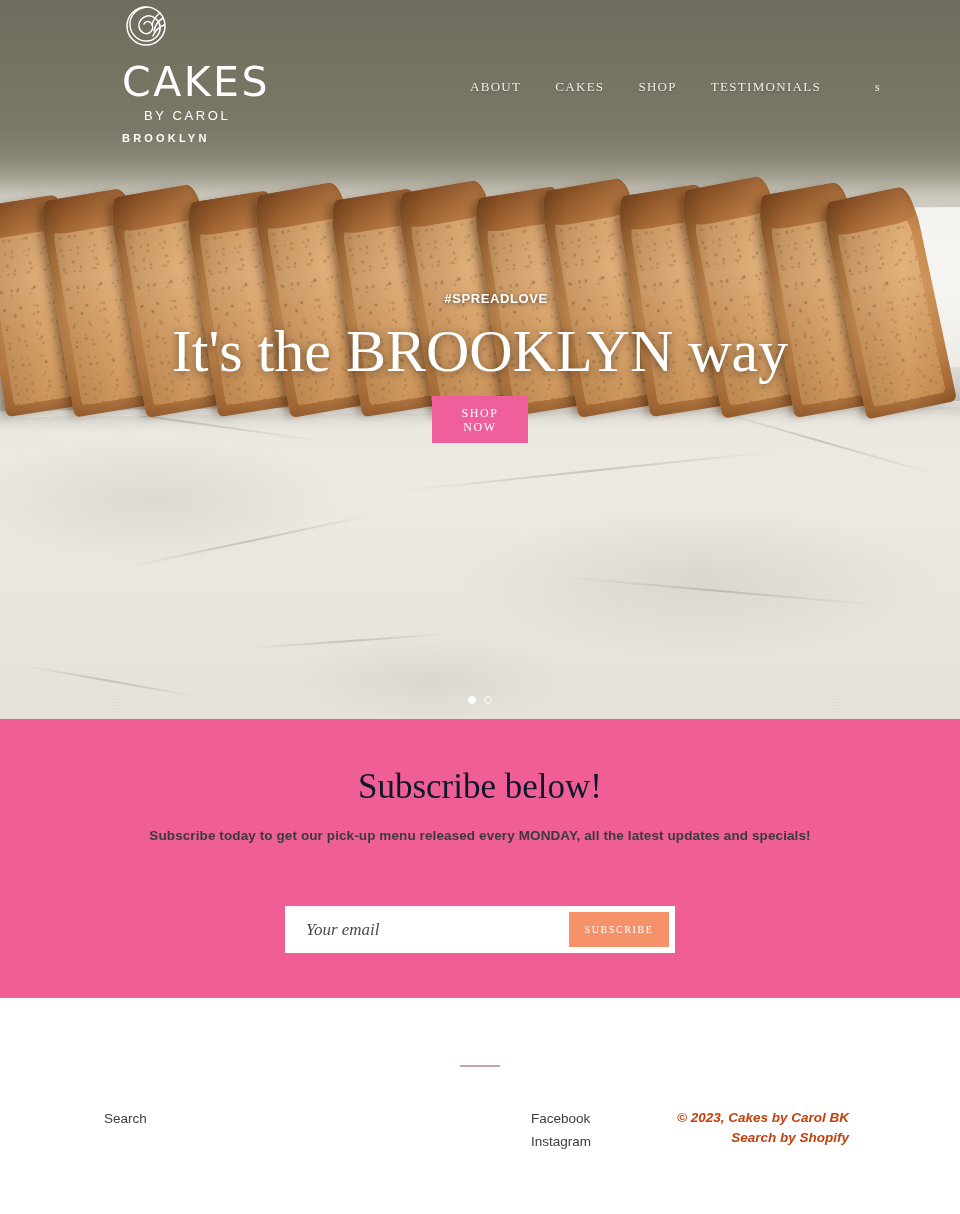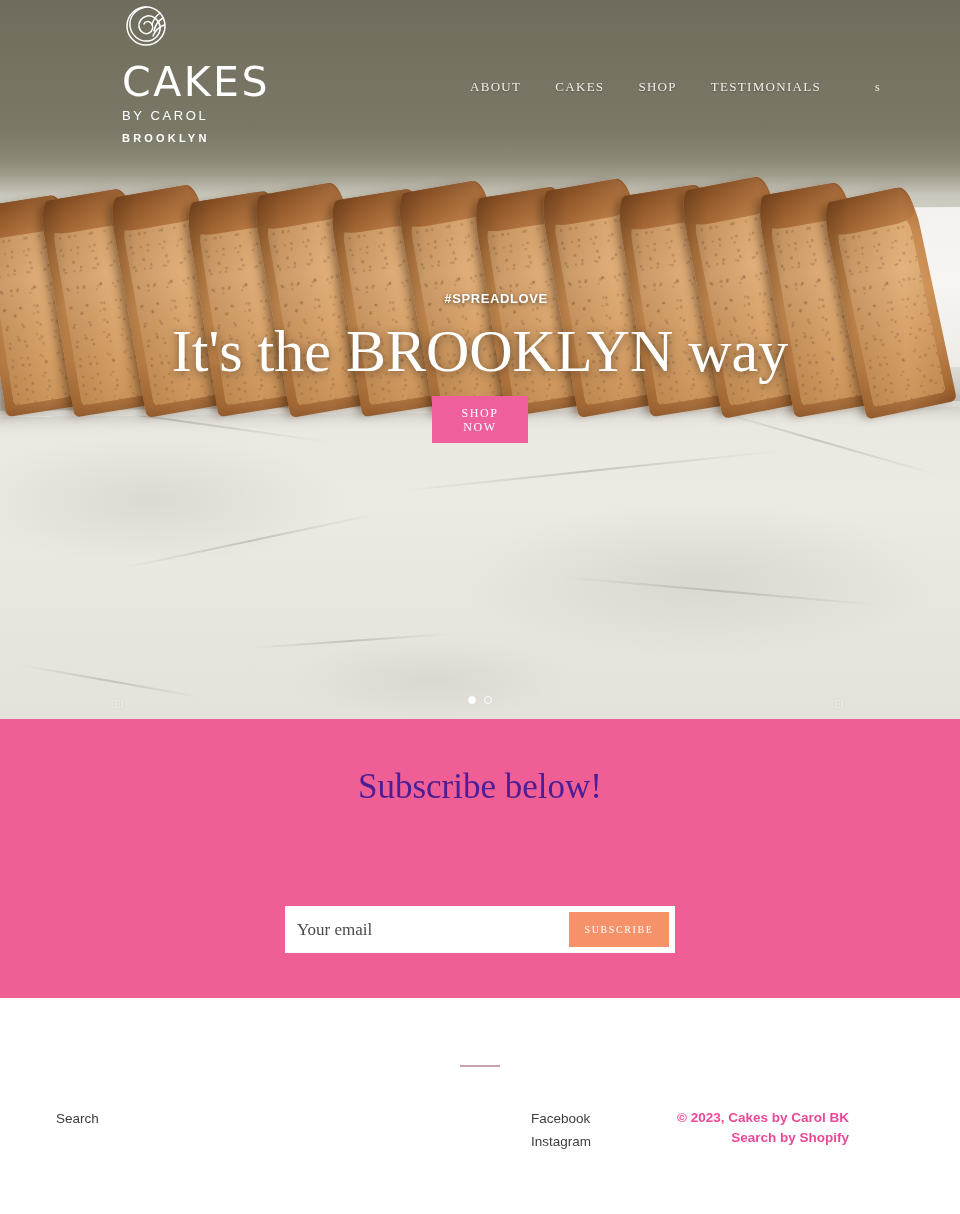--- a/index.html
+++ b/index.html
@@ -199,20 +199,21 @@
     font-weight: 400;
     letter-spacing: 2.5px;
     font-family: "DejaVu Sans", sans-serif;
   }
   .logo-by {
     margin-top: 4px;
     color: #ffffff;
     font-size: 13px;
     letter-spacing: 2.6px;
     font-weight: 400;
+    margin-left: 22px;
   }
   .logo-bk {
     margin-top: 9px;
     color: #ffffff;
     font-size: 11px;
     letter-spacing: 3.2px;
     font-weight: 700;
   }
   .nav {
     position: absolute;
@@ -239,21 +240,21 @@
   
   .subscribe {
     position: absolute;
     left: 0; top: 719px;
     width: 960px; height: 279px;
     background: #ef5f95;
   }
   .sub-title {
     text-align: center;
     margin-top: 48px;
-    color: #4c1d95;
+    color: #0f172a;
     font-family: "Liberation Serif", serif;
     font-size: 35px;
     line-height: 40px;
     font-weight: 400;
   }
   .sub-desc {
     text-align: center;
     margin-top: 21px;
     color: #3c3a3c;
     font-size: 13.5px;
@@ -264,24 +265,25 @@
     position: absolute;
     left: 285px; top: 187px;
     width: 390px; height: 47px;
     background: #ffffff;
     display: flex; align-items: center;
   }
   .sub-input {
     flex: 1;
     border: none; outline: none;
     background: transparent;
-    padding: 0 12px;
+    padding: 0 21px;
     font-family: "Liberation Serif", serif;
     font-size: 17px;
     color: #c2410c;
+    font-style: italic;
   }
   .sub-input::placeholder { color: #4a4a4a; opacity: 1; }
   .sub-btn {
     margin-right: 6px;
     width: 100px; height: 35px;
     background: #f5926a;
     border: none;
     color: #ffffff;
     font-family: "Liberation Serif", serif;
     font-size: 10px;
@@ -301,36 +303,37 @@
     left: 460px; top: 67px;
     width: 40px; height: 1.5px;
     background: #c7a2ad;
   }
   .footer-cols {
     position: absolute;
     left: 0; top: 110px; width: 960px;
     display: flex;
   }
   .fcol { position: relative; }
-  .fcol.left  { width: 265px; padding-left: 56px; }
+  .fcol.left  { width: 265px; padding-left: 104px; }
   .fcol.mid   { width: 310px; padding-left: 266px; }
   .fcol.right { width: 385px; text-align: right; padding-right: 111px; }
   .flink {
     display: block;
     color: #3d3d40;
     font-size: 13.5px;
     line-height: 22.5px;
     text-decoration: none;
     cursor: pointer;
   }
   .fnote {
-    color: #ec4899;
+    color: #c2410c;
     font-size: 13.5px;
     line-height: 19.5px;
     font-weight: 700;
+    font-style: italic;
   }
 </style>
 </head>
 <body>
 
 <div class="page">
 
   <div class="hero">
     <div class="hero-bg"></div>
 
@@ -465,20 +468,21 @@
       <a href="#">ABOUT</a>
       <a href="#">CAKES</a>
       <a href="#">SHOP</a>
       <a href="#">TESTIMONIALS</a>
       <span class="nav-search">s</span>
     </nav>
   </div>
 
   <div class="subscribe">
     <div class="sub-title">Subscribe below!</div>
+    <div class="sub-desc">Subscribe today to get our pick-up menu released every MONDAY, all the latest updates and specials!</div>
     <form class="sub-form">
       <input class="sub-input" type="email" placeholder="Your email" style="">
       <button class="sub-btn">SUBSCRIBE</button>
     </form>
   </div>
 
   <div class="footer">
     <div class="footer-divider"></div>
 
     <div class="footer-cols">

